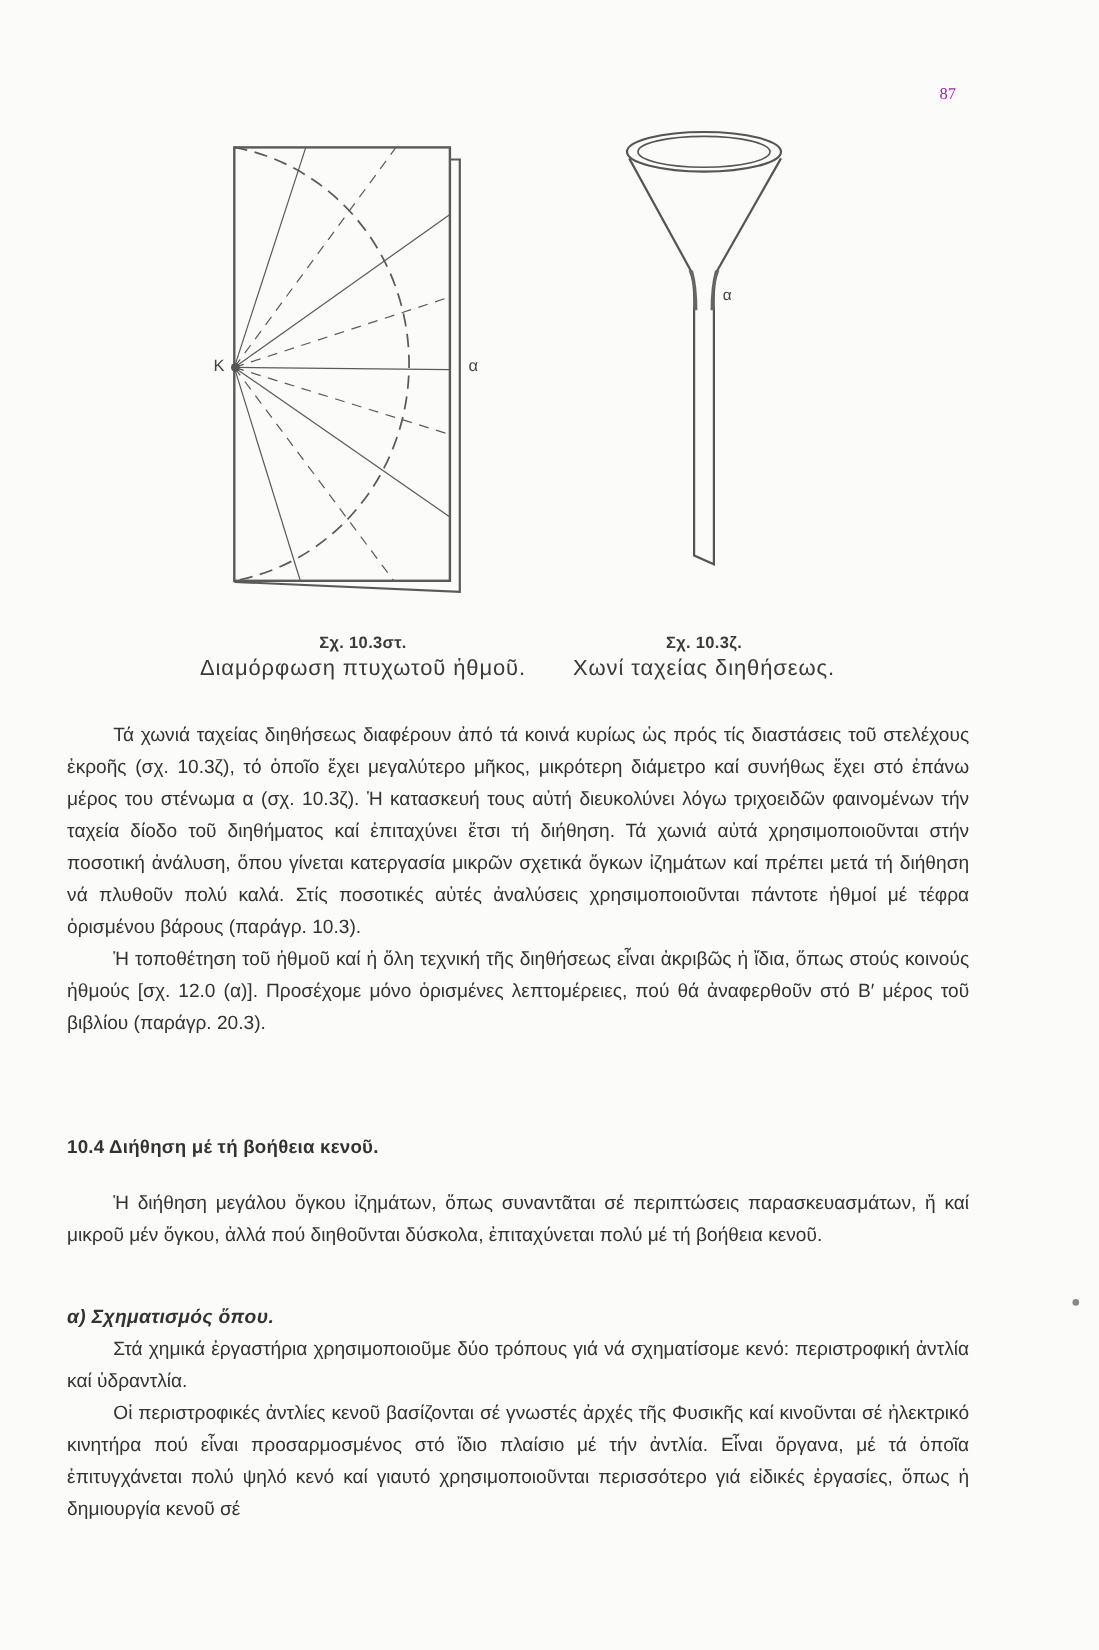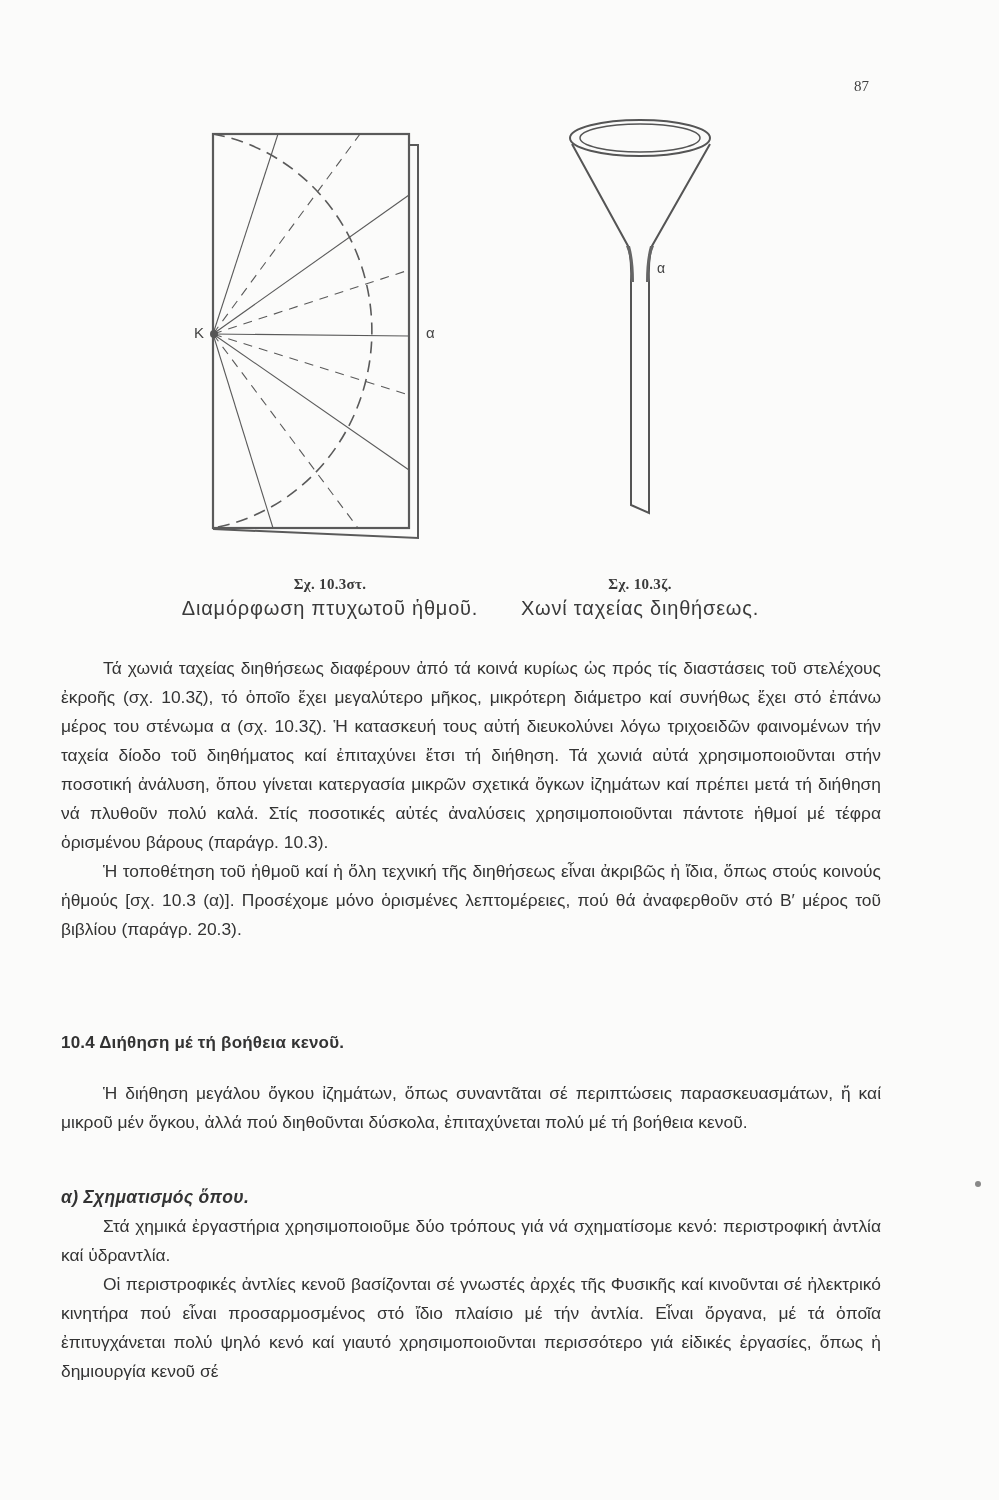--- a/index.html
+++ b/index.html
@@ -3,26 +3,26 @@
 <meta charset="utf-8">
 <style>
   html, body { margin: 0; padding: 0; }
   body {
     width: 999px; height: 1500px; background: #fbfbfa; position: relative;
     overflow: hidden; color: #2e2e2e;
     font-family: "Liberation Sans", "DejaVu Sans", sans-serif;
   }
   .page-number {
     position: absolute; left: 854px; top: 78px; font-size: 15px;
-    font-family: "Liberation Serif", "DejaVu Serif", serif; color: #404040;
+    font-family: "Liberation Serif", "DejaVu Serif", serif; color: #a21caf;
   }
   .fig { position: absolute; }
   .fig svg { display: block; }
   .fig-caption { position: absolute; text-align: center; color: #3a3a3a; }
-  .cap-num { font-size: 15px; font-weight: bold; letter-spacing: 0.3px; display: block; font-family: Liberation Serif, serif; }
+  .cap-num { font-size: 15px; font-weight: bold; letter-spacing: 0.3px; display: block; }
   .cap-text { font-size: 20px; letter-spacing: 0.8px; display: block; margin-top: 4px; }
   .body-text {
     position: absolute; left: 61px; width: 820px; font-size: 17.4px;
     line-height: 29px; text-align: justify; color: #333;
   }
   .body-text p { margin: 0; text-indent: 42px; text-align-last: left; }
   .body-text p.noindent { text-indent: 0; }
   .subheading { font-weight: bold; font-style: italic; font-size: 17.5px; letter-spacing: 0.3px; }
   .section-heading { font-weight: bold; font-size: 17px; letter-spacing: 0.2px; }
   .margin-dot {
@@ -83,21 +83,21 @@
   <span class="cap-num">Σχ. 10.3στ.</span>
   <span class="cap-text">Διαμόρφωση πτυχωτοῦ ἡθμοῦ.</span>
 </div>
 <div class="fig-caption" style="left:500px; top:576px; width:280px;">
   <span class="cap-num">Σχ. 10.3ζ.</span>
   <span class="cap-text">Χωνί ταχείας διηθήσεως.</span>
 </div>
 
 <div class="body-text" style="top:654px;">
   <p>Τά χωνιά ταχείας διηθήσεως διαφέρουν ἀπό τά κοινά κυρίως ὡς πρός τίς διαστάσεις τοῦ στελέχους ἐκροῆς (σχ. 10.3ζ), τό ὁποῖο ἔχει μεγαλύτερο μῆκος, μικρότερη διάμετρο καί συνήθως ἔχει στό ἐπάνω μέρος του στένωμα α (σχ. 10.3ζ). Ἡ κατασκευή τους αὐτή διευκολύνει λόγω τριχοειδῶν φαινομένων τήν ταχεία δίοδο τοῦ διηθήματος καί ἐπιταχύνει ἔτσι τή διήθηση. Τά χωνιά αὐτά χρησιμοποιοῦνται στήν ποσοτική ἀνάλυση, ὅπου γίνεται κατεργασία μικρῶν σχετικά ὄγκων ἰζημάτων καί πρέπει μετά τή διήθηση νά πλυθοῦν πολύ καλά. Στίς ποσοτικές αὐτές ἀναλύσεις χρησιμοποιοῦνται πάντοτε ἡθμοί μέ τέφρα ὁρισμένου βάρους (παράγρ. 10.3).</p>
-  <p>Ἡ τοποθέτηση τοῦ ἡθμοῦ καί ἡ ὅλη τεχνική τῆς διηθήσεως εἶναι ἀκριβῶς ἡ ἴδια, ὅπως στούς κοινούς ἡθμούς [σχ. 10.3 (α)]. Προσέχομε μόνο ὁρισμένες λεπτομέρειες, πού θά ἀναφερθοῦν στό Β′ μέρος τοῦ βιβλίου (παράγρ. 20.3).</p>
+  <p>Ἡ τοποθέτηση τοῦ ἡθμοῦ καί ἡ ὅλη τεχνική τῆς διηθήσεως εἶναι ἀκριβῶς ἡ ἴδια, ὅπως στούς κοινούς ἡθμούς [σχ. 12.0 (α)]. Προσέχομε μόνο ὁρισμένες λεπτομέρειες, πού θά ἀναφερθοῦν στό Β′ μέρος τοῦ βιβλίου (παράγρ. 20.3).</p>
 </div>
 
 <div class="body-text" style="top:1028px;">
   <p class="noindent section-heading">10.4 Διήθηση μέ τή βοήθεια κενοῦ.</p>
   <p style="margin-top:22px;">Ἡ διήθηση μεγάλου ὄγκου ἰζημάτων, ὅπως συναντᾶται σέ περιπτώσεις παρασκευασμάτων, ἤ καί μικροῦ μέν ὄγκου, ἀλλά πού διηθοῦνται δύσκολα, ἐπιταχύνεται πολύ μέ τή βοήθεια κενοῦ.</p>
 </div>
 
 <div class="body-text" style="top:1183px;">
   <p class="noindent subheading">α) Σχηματισμός ὅπου.</p>
   <p>Στά χημικά ἐργαστήρια χρησιμοποιοῦμε δύο τρόπους γιά νά σχηματίσομε κενό: περιστροφική ἀντλία καί ὑδραντλία.</p>

